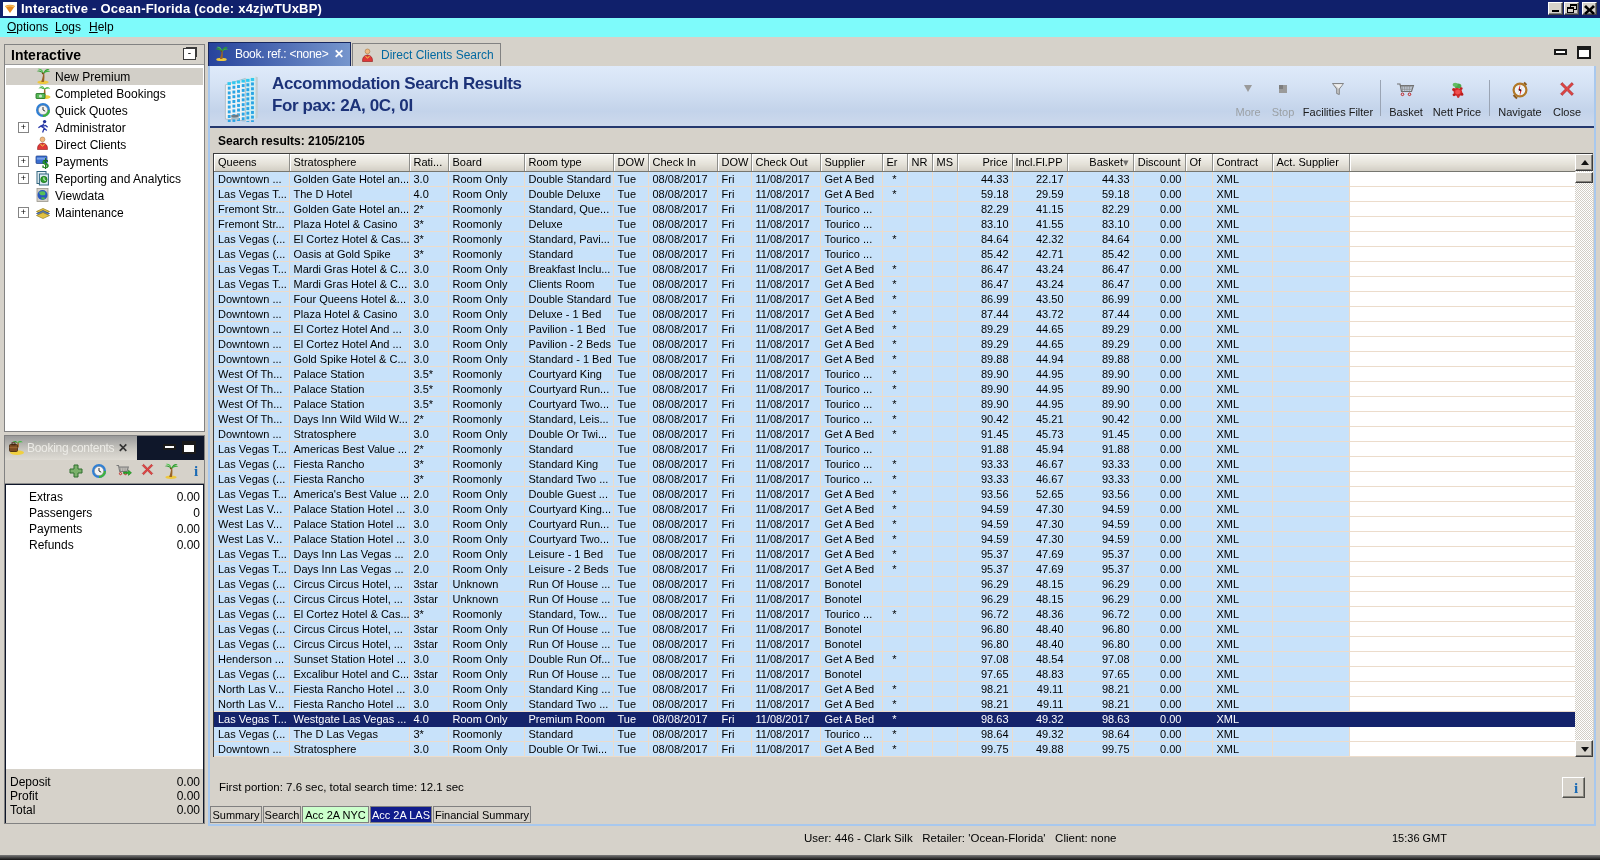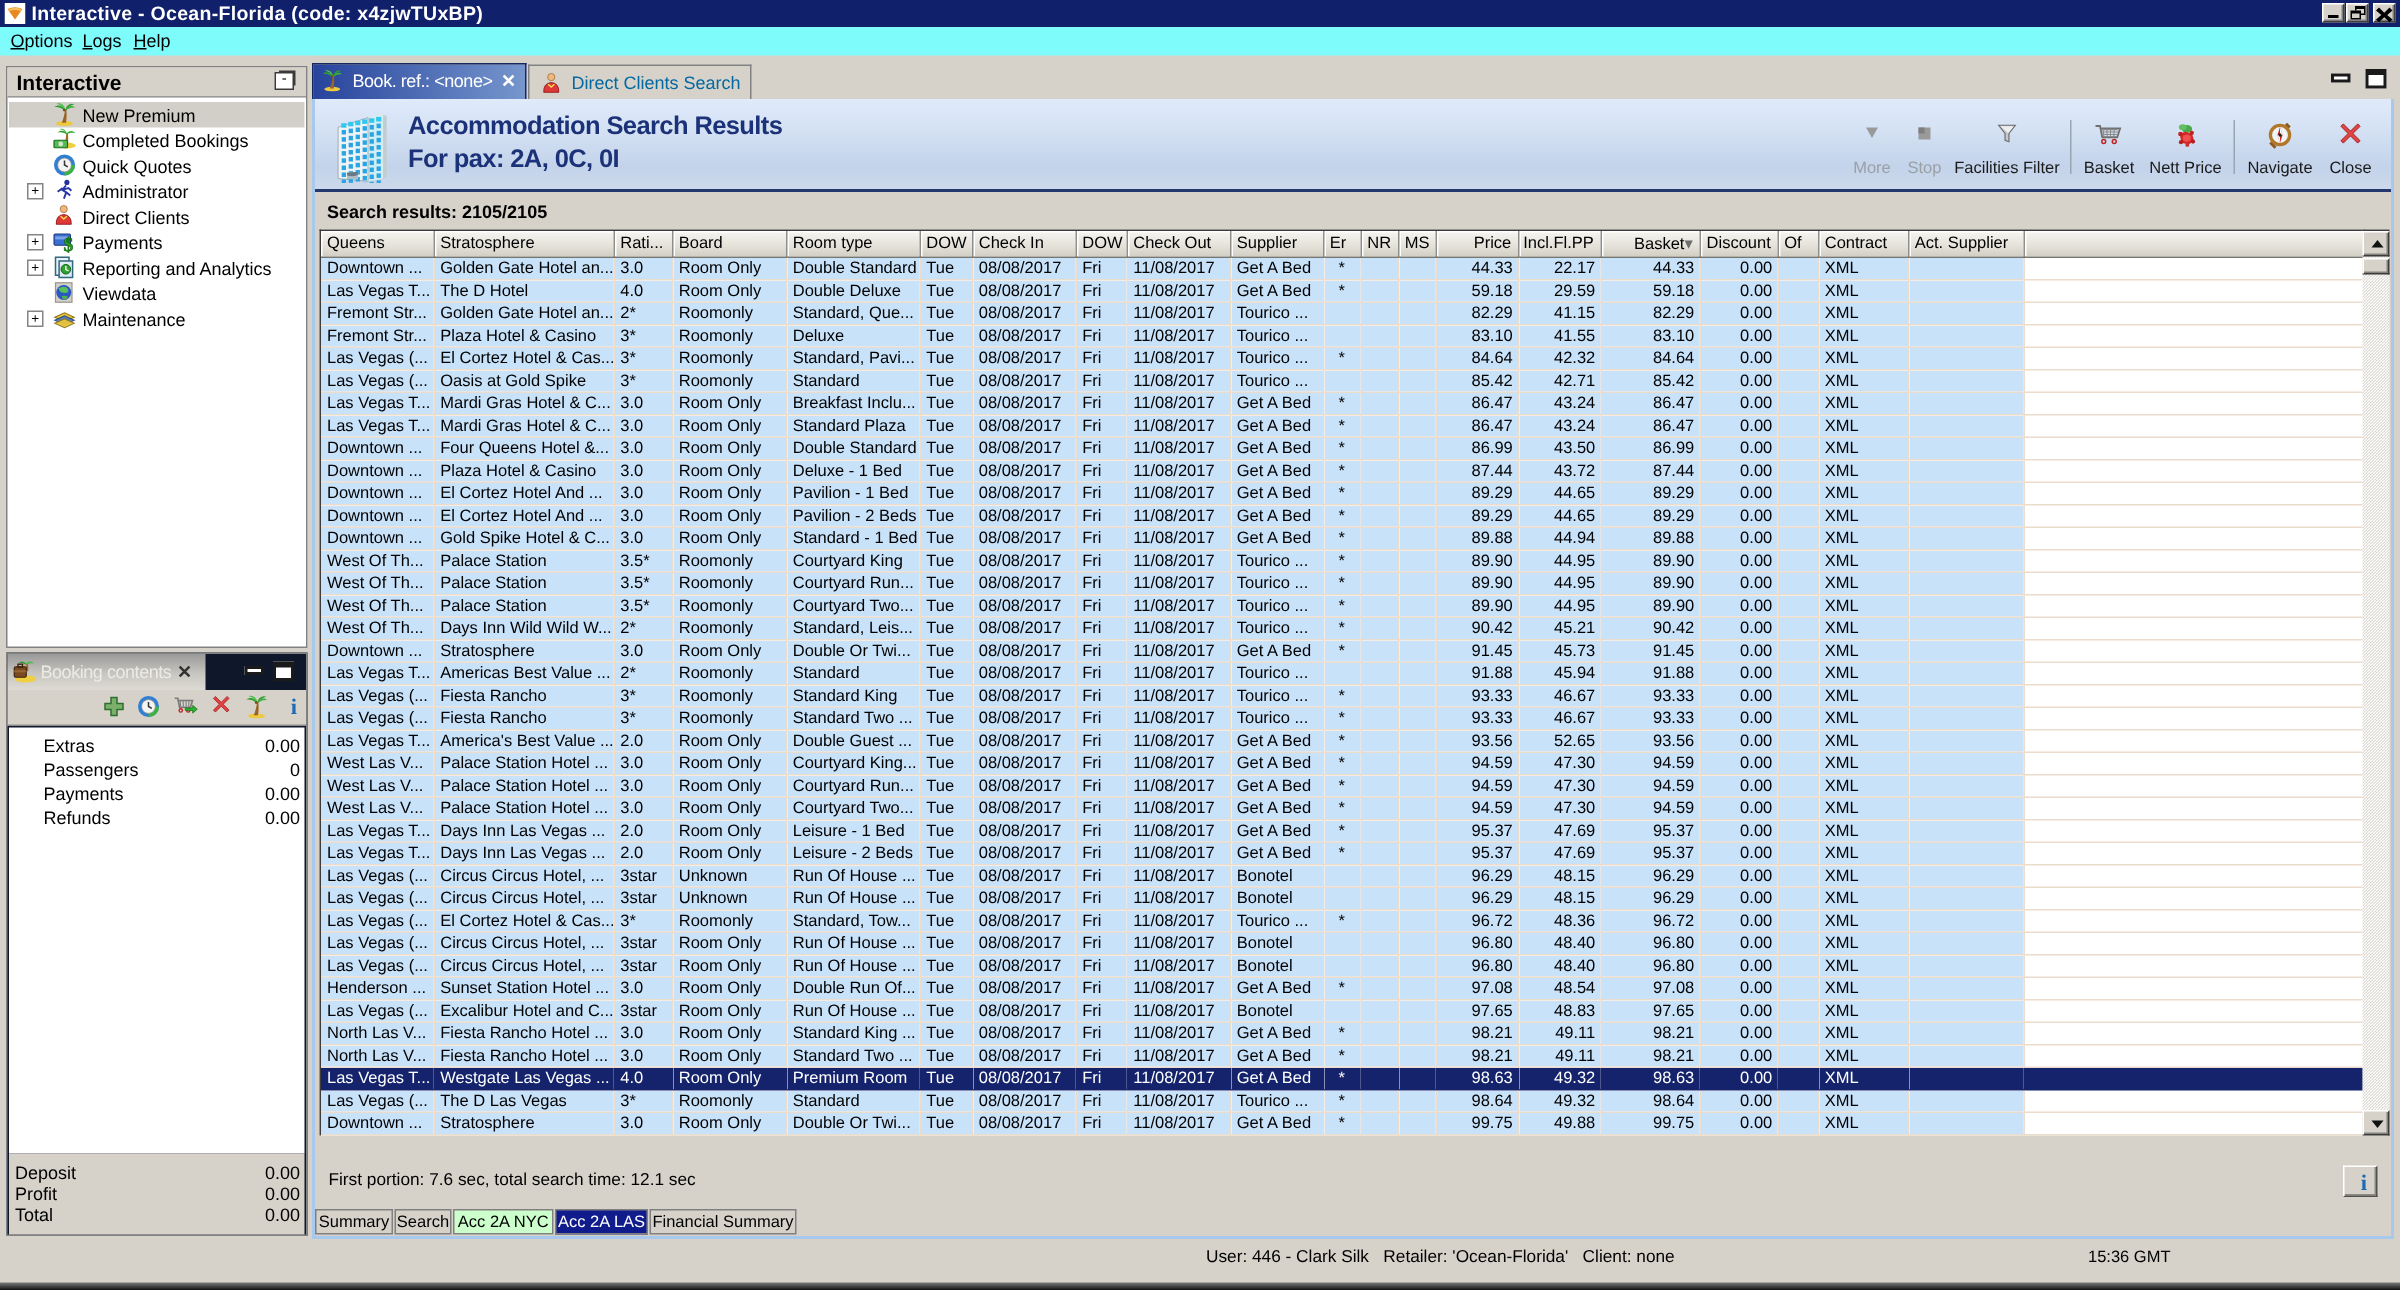--- a/index.html
+++ b/index.html
@@ -655,21 +655,21 @@
           <td></td>
           <td>XML</td>
           <td></td>
           <td class="fill"></td>
         </tr>
 <tr>
           <td>Las Vegas T...</td>
           <td>Mardi Gras Hotel &amp; C...</td>
           <td>3.0</td>
           <td>Room Only</td>
-          <td>Standard Plaza</td>
+          <td>Clients Room</td>
           <td>Tue</td>
           <td>08/08/2017</td>
           <td>Fri</td>
           <td>11/08/2017</td>
           <td>Get A Bed</td>
           <td class="c">*</td>
           <td></td>
           <td></td>
           <td class="r">86.47</td>
           <td class="r">43.24</td>

